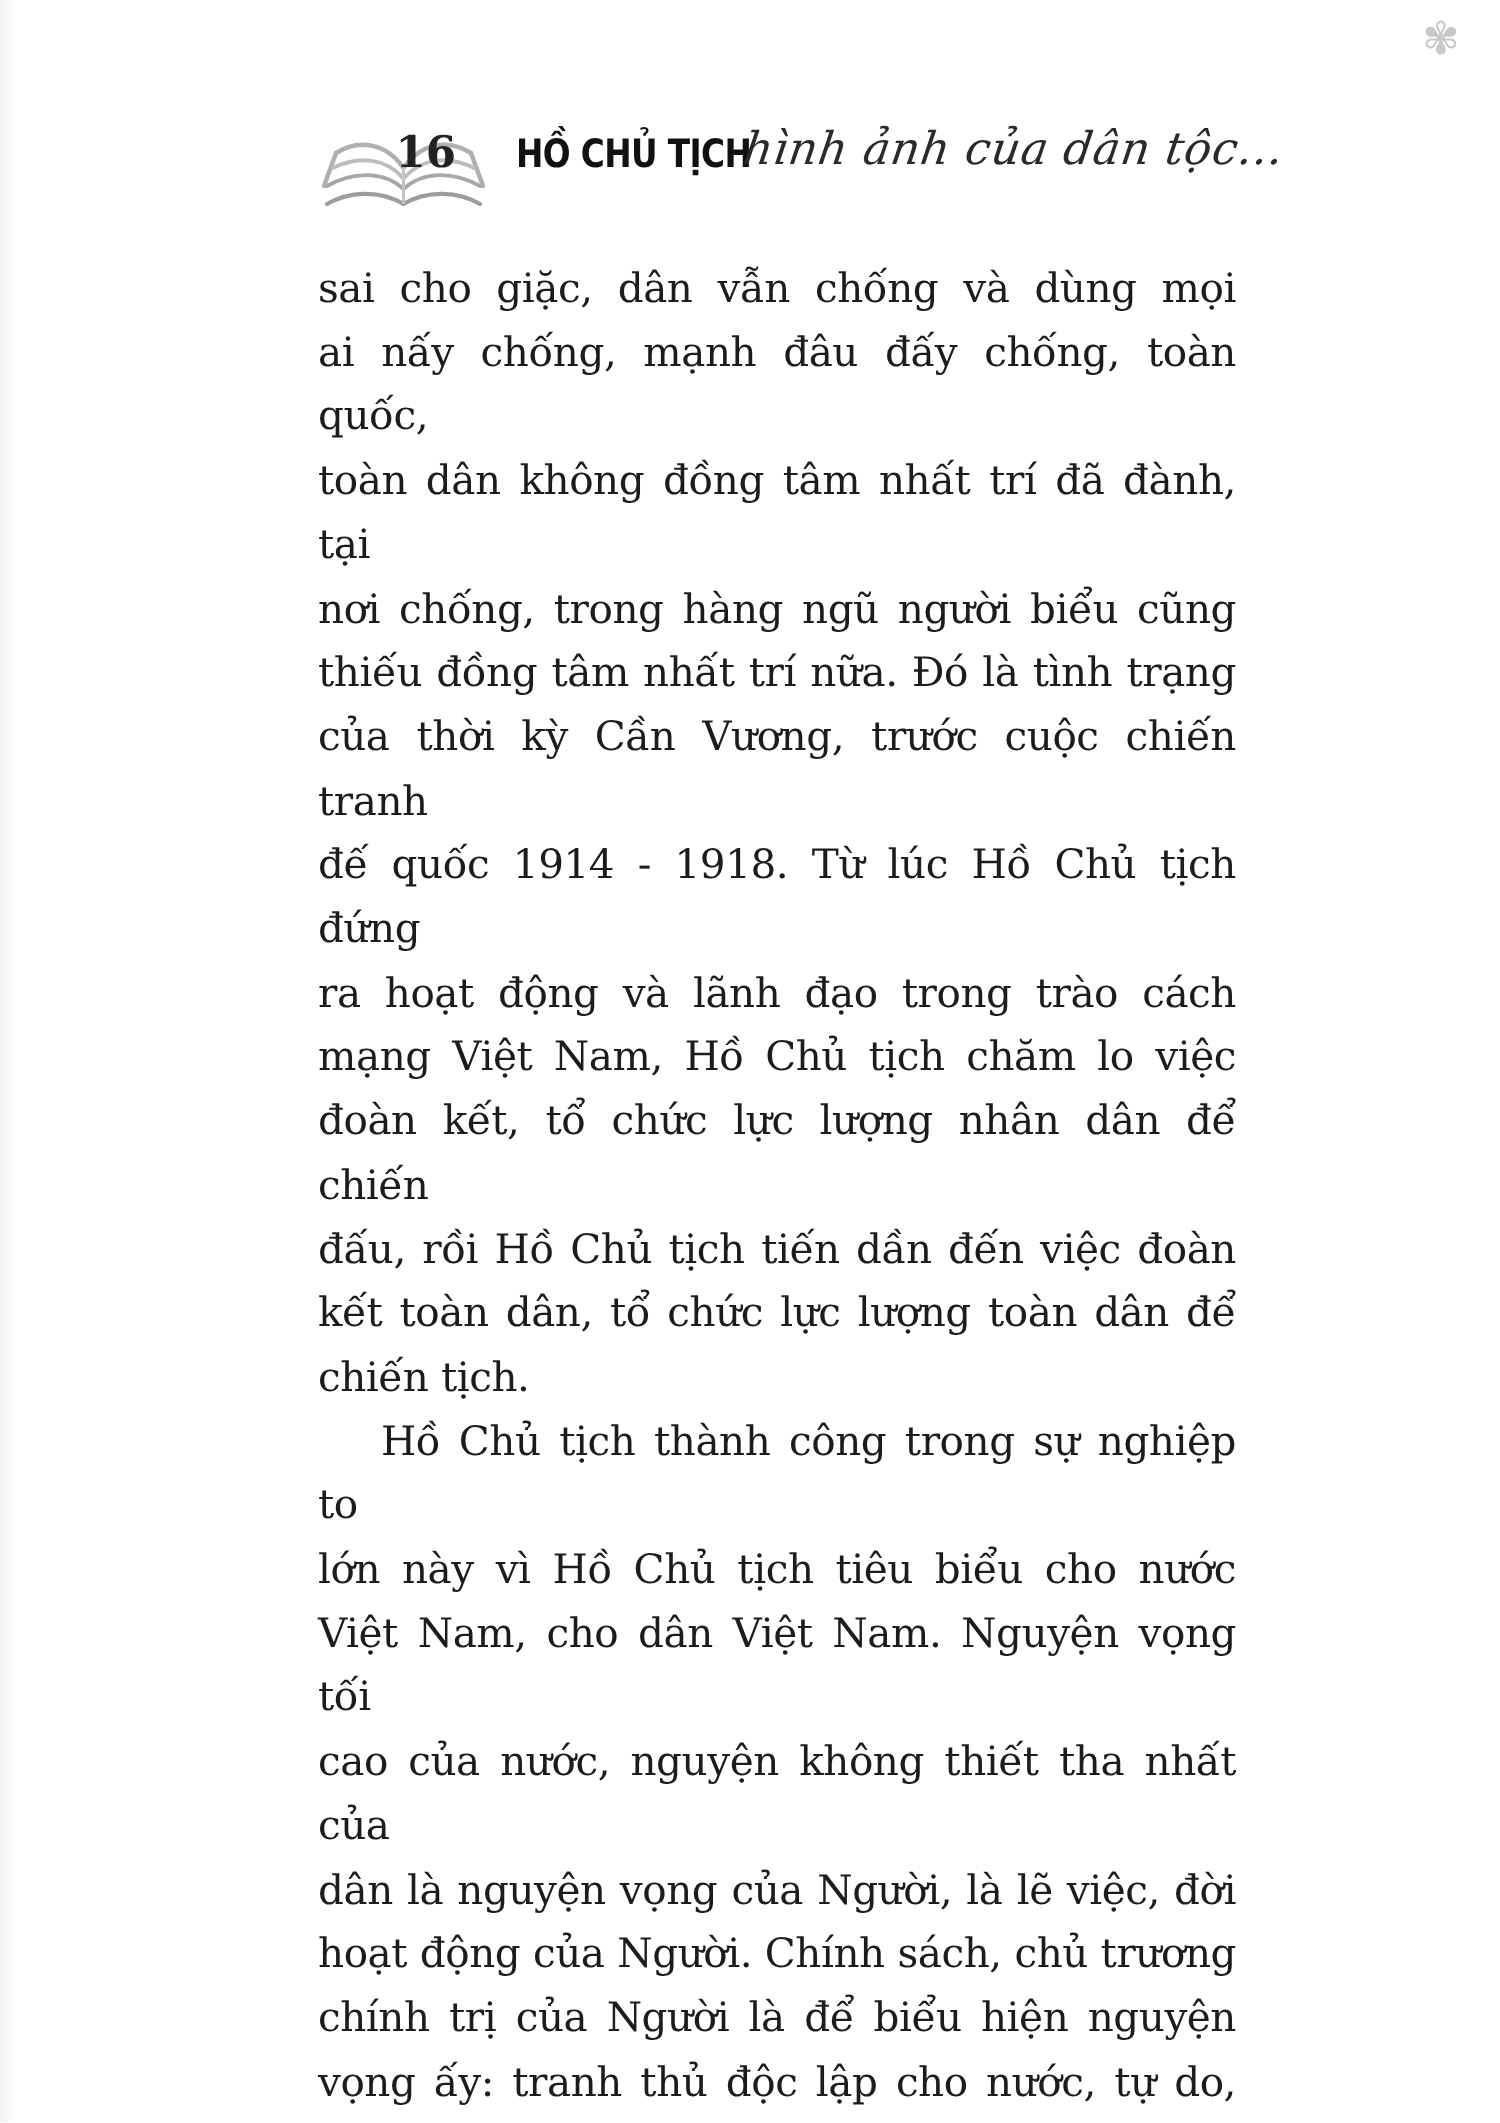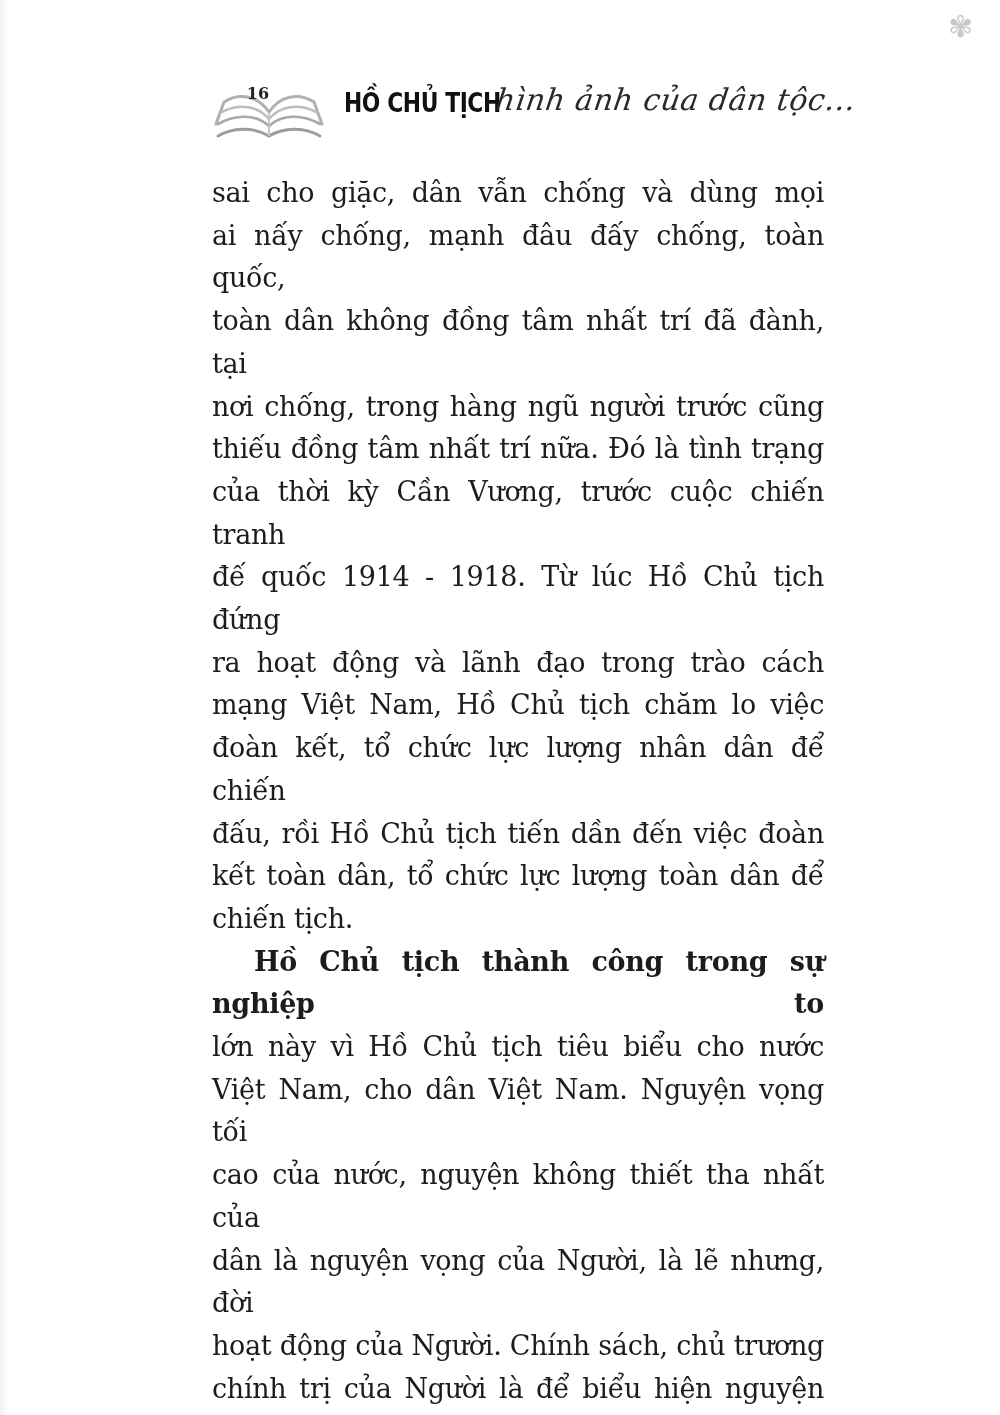--- a/index.html
+++ b/index.html
@@ -31,23 +31,23 @@
   .book-icon-wrap {
     position: absolute;
     left: 212px; top: 76px;
     width: 114px; height: 68px;
   }
   .book-icon-wrap svg { position: absolute; left: 0; top: 0; }
   .page-number {
     position: absolute;
     left: 0; top: 8px;
     width: 92px;
-    text-align: center;
+    text-align: right;
     font-weight: bold;
-    font-size: 16px;
+    font-size: 29px;
     color: #222222;
     font-family: "DejaVu Serif", serif;
   }
   .title-bold {
     position: absolute;
     left: 344px; top: 88px;
     font-family: "DejaVu Sans", sans-serif;
     font-weight: bold;
     font-size: 26px;
     letter-spacing: -0.5px;
@@ -74,21 +74,21 @@
     width: 612px;
   }
   .line {
     font-size: 27px;
     line-height: 42.7px;
     letter-spacing: -0.3px;
     color: #1c1c1c;
     white-space: normal;
   }
   .just { text-align: justify; text-align-last: justify; }
-  .ind { text-indent: 42px; font-weight: bold; }
+  .ind { text-indent: 42px; }
 </style>
 </head>
 <body>
 
 <div class="page">
 
   <div class="left-edge"></div>
 
   <span class="flower">✾</span>
 
@@ -114,33 +114,33 @@
 
     <span class="title-bold">HỒ CHỦ TỊCH</span>
     <span class="title-script">hình ảnh của dân tộc...</span>
 
   </div>
 
   <div class="body-text" id="body-text">
       <div class="line just">sai cho giặc, dân vẫn chống và dùng mọi</div>
       <div class="line just">ai nấy chống, mạnh đâu đấy chống, toàn quốc,</div>
       <div class="line just">toàn dân không đồng tâm nhất trí đã đành, tại</div>
-      <div class="line just">nơi chống, trong hàng ngũ người trước cũng</div>
+      <div class="line just">nơi chống, trong hàng ngũ người biểu cũng</div>
       <div class="line just">thiếu đồng tâm nhất trí nữa. Đó là tình trạng</div>
       <div class="line just">của thời kỳ Cần Vương, trước cuộc chiến tranh</div>
       <div class="line just">đế quốc 1914 - 1918. Từ lúc Hồ Chủ tịch đứng</div>
       <div class="line just">ra hoạt động và lãnh đạo trong trào cách</div>
       <div class="line just">mạng Việt Nam, Hồ Chủ tịch chăm lo việc</div>
       <div class="line just">đoàn kết, tổ chức lực lượng nhân dân để chiến</div>
       <div class="line just">đấu, rồi Hồ Chủ tịch tiến dần đến việc đoàn</div>
       <div class="line just">kết toàn dân, tổ chức lực lượng toàn dân để</div>
       <div class="line">chiến tịch.</div>
       <div class="line just ind">Hồ Chủ tịch thành công trong sự nghiệp to</div>
       <div class="line just">lớn này vì Hồ Chủ tịch tiêu biểu cho nước</div>
       <div class="line just">Việt Nam, cho dân Việt Nam. Nguyện vọng tối</div>
       <div class="line just">cao của nước, nguyện không thiết tha nhất của</div>
-      <div class="line just">dân là nguyện vọng của Người, là lẽ nhưng, đời</div>
+      <div class="line just">dân là nguyện vọng của Người, là lẽ việc, đời</div>
       <div class="line just">hoạt động của Người. Chính sách, chủ trương</div>
       <div class="line just">chính trị của Người là để biểu hiện nguyện</div>
       <div class="line just">vọng ấy: tranh thủ độc lập cho nước, tự do,</div>
     </div>
 
 </div>
 
 </body></html>

